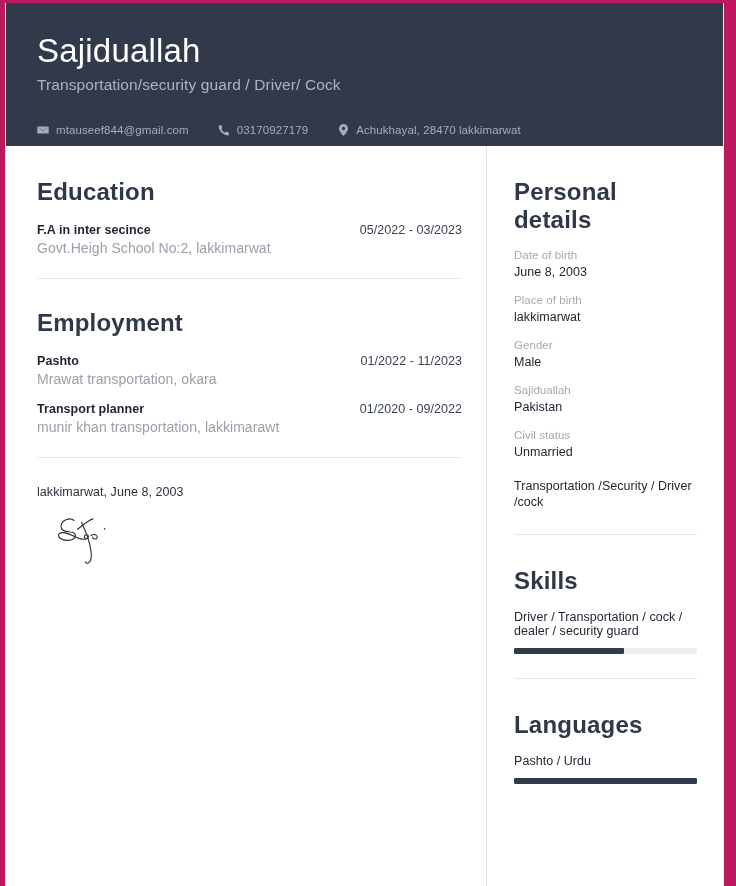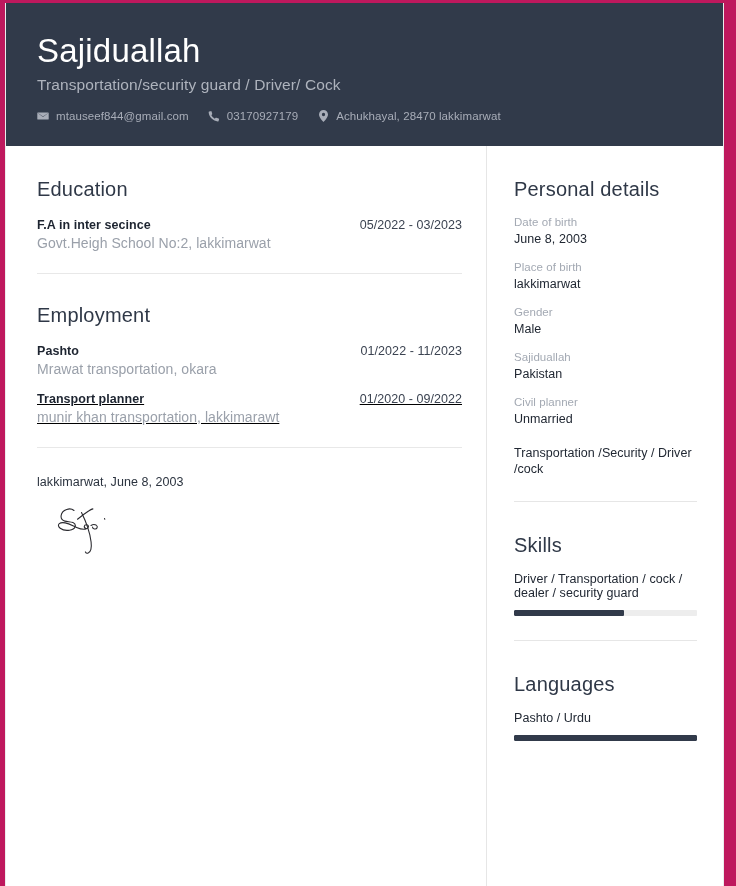--- a/index.html
+++ b/index.html
@@ -54,24 +54,24 @@
 
   .job-title {
     margin-top: 5px;
     font-size: 15.5px;
     font-weight: 400;
     color: #aeb3bd;
     letter-spacing: 0.1px;
   }
 
   .contact-row {
-    margin-top: 16px;
+    margin-top: 30px;
     display: flex;
     align-items: center;
-    gap: 19px;
+    gap: 29px;
   }
 
   .contact-item {
     display: flex;
     align-items: center;
     gap: 7px;
     font-size: 11.5px;
     color: #a8adb8;
     letter-spacing: 0.1px;
   }
@@ -113,36 +113,36 @@
 
   .side-col {
     position: absolute;
     left: 508px;
     top: 0;
     width: 183px;
   }
 
   
   .section-title {
-    font-size: 20px;
-    font-weight: 400;
+    font-size: 24px;
+    font-weight: 700;
     color: #2f3847;
     letter-spacing: 0.2px;
   }
 
   .main-col .section-title { margin-top: 30px; }
   .main-col .section-title:first-child { margin-top: 32px; }
 
   
   .entry {
     margin-top: 17px;
     display: flex;
     align-items: flex-start;
   }
-  .entry + .entry { margin-top: 15px; text-decoration: underline; }
+  .entry + .entry { margin-top: 15px; }
 
   .entry-left { flex: 1 1 auto; padding-right: 12px; }
 
   .entry-role {
     font-size: 12.5px;
     font-weight: 700;
     color: #1d2430;
     letter-spacing: 0.05px;
   }
 
@@ -355,21 +355,21 @@
           <div class="detail-label">Gender</div>
           <div class="detail-value">Male</div>
         </div>
 
         <div class="detail-group">
           <div class="detail-label">Sajiduallah</div>
           <div class="detail-value">Pakistan</div>
         </div>
 
         <div class="detail-group">
-          <div class="detail-label">Civil planner</div>
+          <div class="detail-label">Civil status</div>
           <div class="detail-value">Unmarried</div>
         </div>
 
         <div class="detail-freeform">Transportation /Security / Driver /cock</div>
 
         <div class="side-rule"></div>
 
         <div class="section-title">Skills</div>
         <div class="skill-text">Driver / Transportation / cock / dealer / security guard</div>
         <div class="bar-track">

